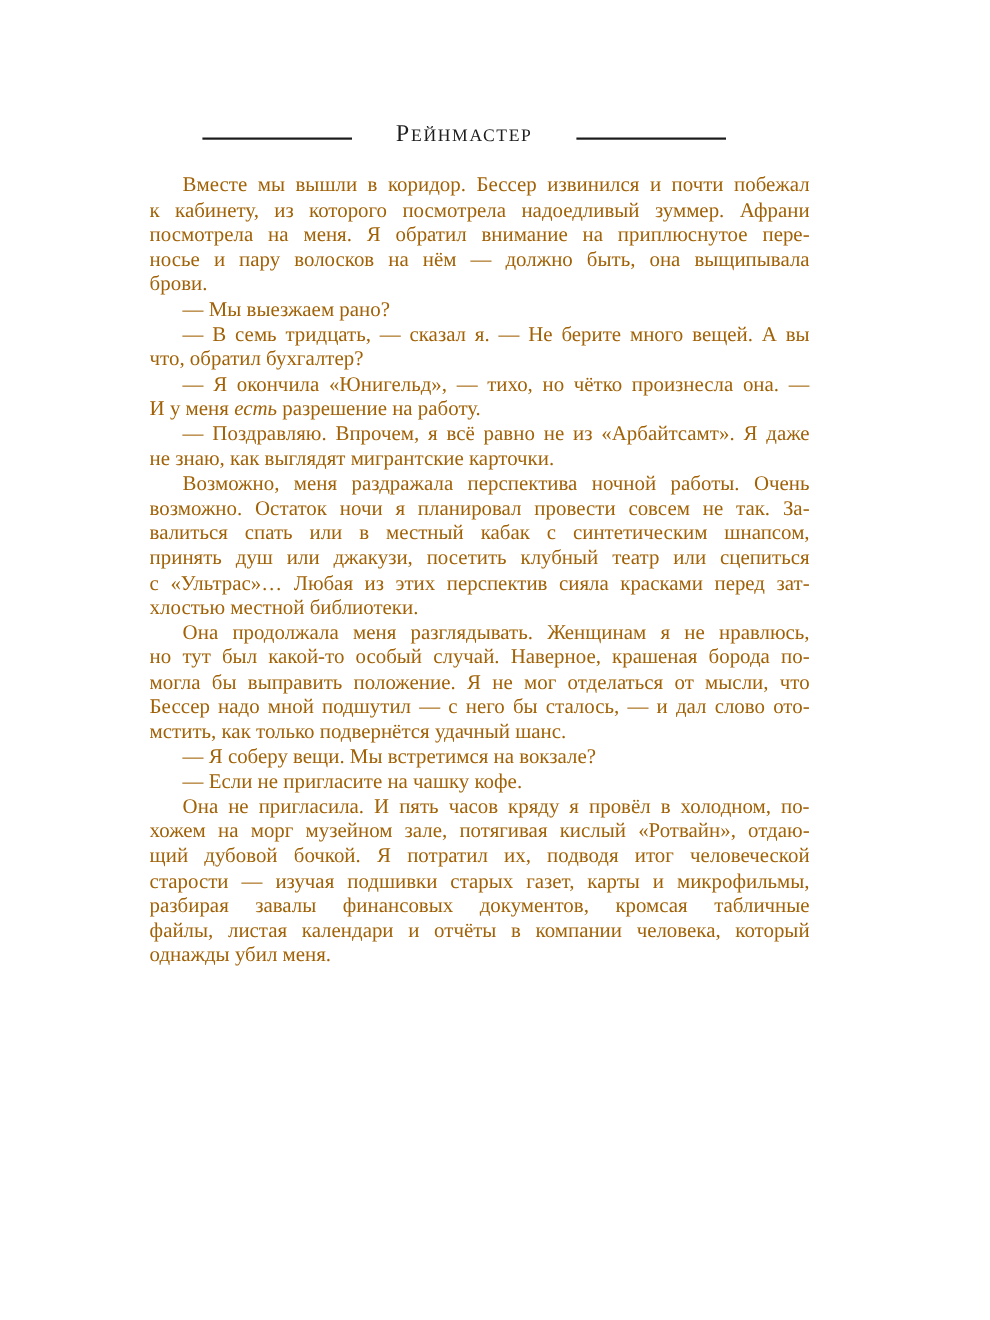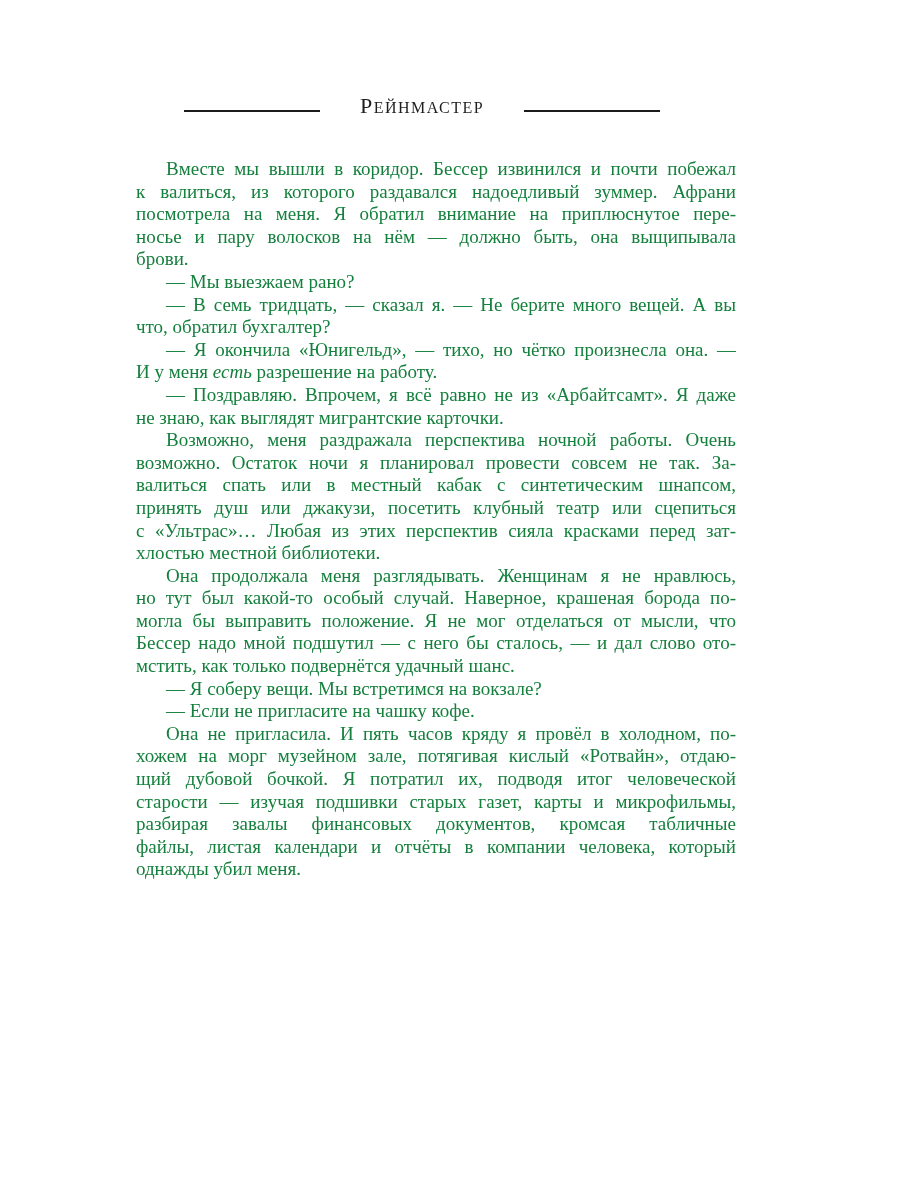--- a/index.html
+++ b/index.html
@@ -12,21 +12,21 @@
     width: 900px;
     height: 1200px;
     background: #ffffff;
     overflow: hidden;
     font-family: "Liberation Serif", serif;
   }
   
   .running-header {
     position: absolute;
     left: 122px;
-    top: 93px;
+    top: 108px;
     width: 600px;
     display: flex;
     align-items: center;
     justify-content: center;
     gap: 40px;
     color: #1e1e1e;
   }
   .header-rule {
     width: 136px;
     height: 1.5px;
@@ -45,21 +45,21 @@
   }
   .header-title .smallcaps {
     font-size: 16px;
   }
   
   .text-block {
     position: absolute;
     left: 136px;
     top: 158px;
     width: 600px;
-    color: #15803d;
+    color: #a16207;
     font-size: 19px;
   }
   .para { margin: 0; padding: 0; }
   .line {
     height: 22.6px;
     line-height: 22.6px;
     text-align: justify;
     text-align-last: justify;
     overflow: hidden;
     word-spacing: -1px;
@@ -83,21 +83,21 @@
     <span class="header-rule"></span>
     <span class="header-title">
       <span class="cap">Р</span><span class="smallcaps">ЕЙНМАСТЕР</span>
     </span>
     <span class="header-rule"></span>
   </div>
 
   <div class="text-block">
       <div class="para">
         <div class="line first">Вместе мы вышли в коридор. Бессер извинился и почти побежал</div>
-        <div class="line">к валиться, из которого раздавался надоедливый зуммер. Афрани</div>
+        <div class="line">к кабинету, из которого посмотрела надоедливый зуммер. Афрани</div>
         <div class="line">посмотрела на меня. Я обратил внимание на приплюснутое пере-</div>
         <div class="line">носье и пару волосков на нём — должно быть, она выщипывала</div>
         <div class="line last">брови.</div>
       </div>
       <div class="para">
         <div class="line first last">— Мы выезжаем рано?</div>
       </div>
       <div class="para">
         <div class="line first">— В семь тридцать, — сказал я. — Не берите много вещей. А вы</div>
         <div class="line last">что, обратил бухгалтер?</div>

